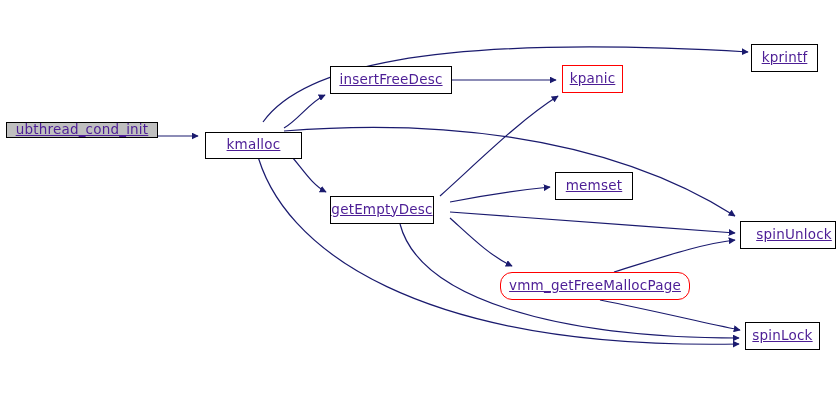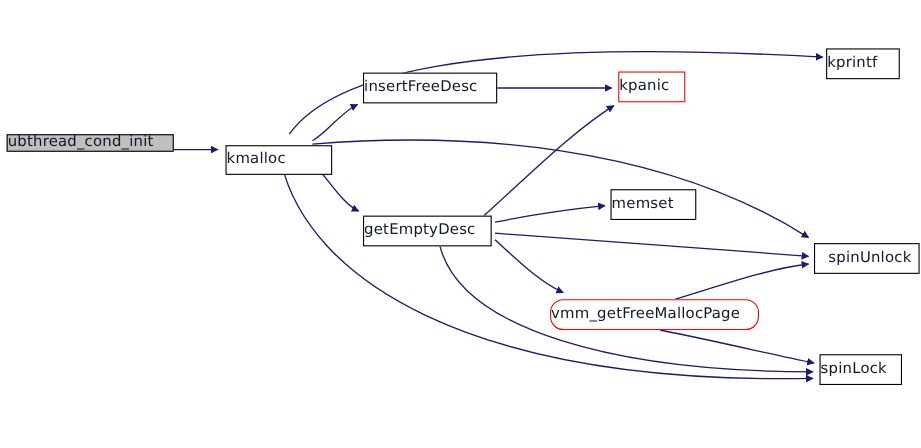--- a/index.html
+++ b/index.html
@@ -25,26 +25,27 @@
     width: 837px;
     height: 407px;
   }
   .gnode {
     position: absolute;
     box-sizing: border-box;
     border: 1px solid #000000;
     background: #ffffff;
     display: flex;
     align-items: center;
-    justify-content: flex-start;
+    justify-content: center;
     font-size: 13.5px;
-    color: #0f172a;
+    color: #4c1d95;
     letter-spacing: 0.2px;
     white-space: nowrap;
     z-index: 5;
+    text-decoration: underline;
   }
   .gnode.root {
     background: #bfbfbf;
     border-color: #000000;
   }
   .gnode.alert {
     border-color: #ff0000;
     background: #ffffff;
   }
   .gnode-label {
@@ -86,21 +87,21 @@
     </div>
     <div class="gnode" style="left: 330px; top: 66px; width: 122px; height: 28px;">
       <span class="gnode-label">insertFreeDesc</span>
     </div>
     <div class="gnode alert" style="left: 562px; top: 65px; width: 61px; height: 28px;">
       <span class="gnode-label">kpanic</span>
     </div>
     <div class="gnode" style="left: 751px; top: 44px; width: 67px; height: 28px;">
       <span class="gnode-label">kprintf</span>
     </div>
-    <div class="gnode" style="left: 330px; top: 196px; width: 117px; height: 28px;">
+    <div class="gnode" style="left: 330px; top: 196px; width: 104px; height: 28px;">
       <span class="gnode-label">getEmptyDesc</span>
     </div>
     <div class="gnode" style="left: 555px; top: 172px; width: 78px; height: 28px;">
       <span class="gnode-label">memset</span>
     </div>
     <div class="gnode" style="left: 740px; top: 221px; width: 96px; height: 28px; padding-left: 12px;">
       <span class="gnode-label">spinUnlock</span>
     </div>
     <div class="gnode alert" style="left: 500px; top: 272px; width: 190px; height: 28px; border-radius: 12px;">
       <span class="gnode-label">vmm_getFreeMallocPage</span>

